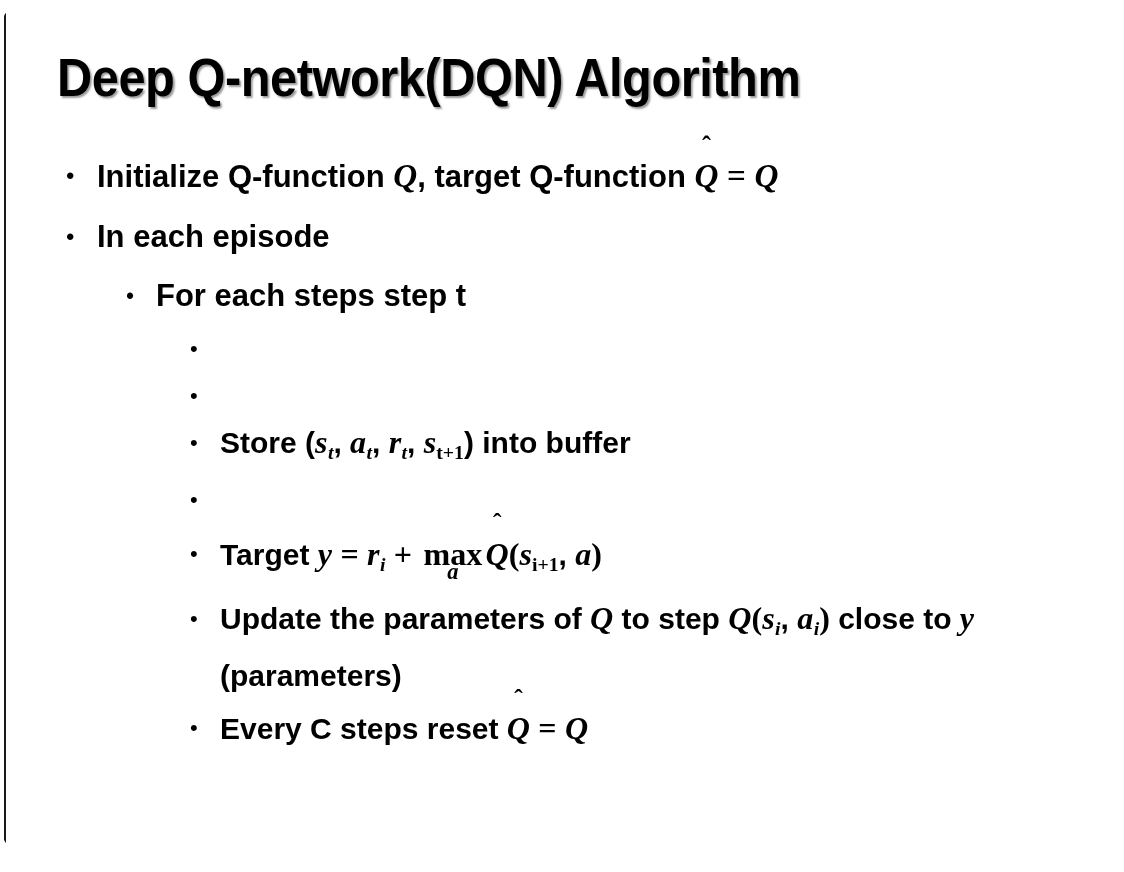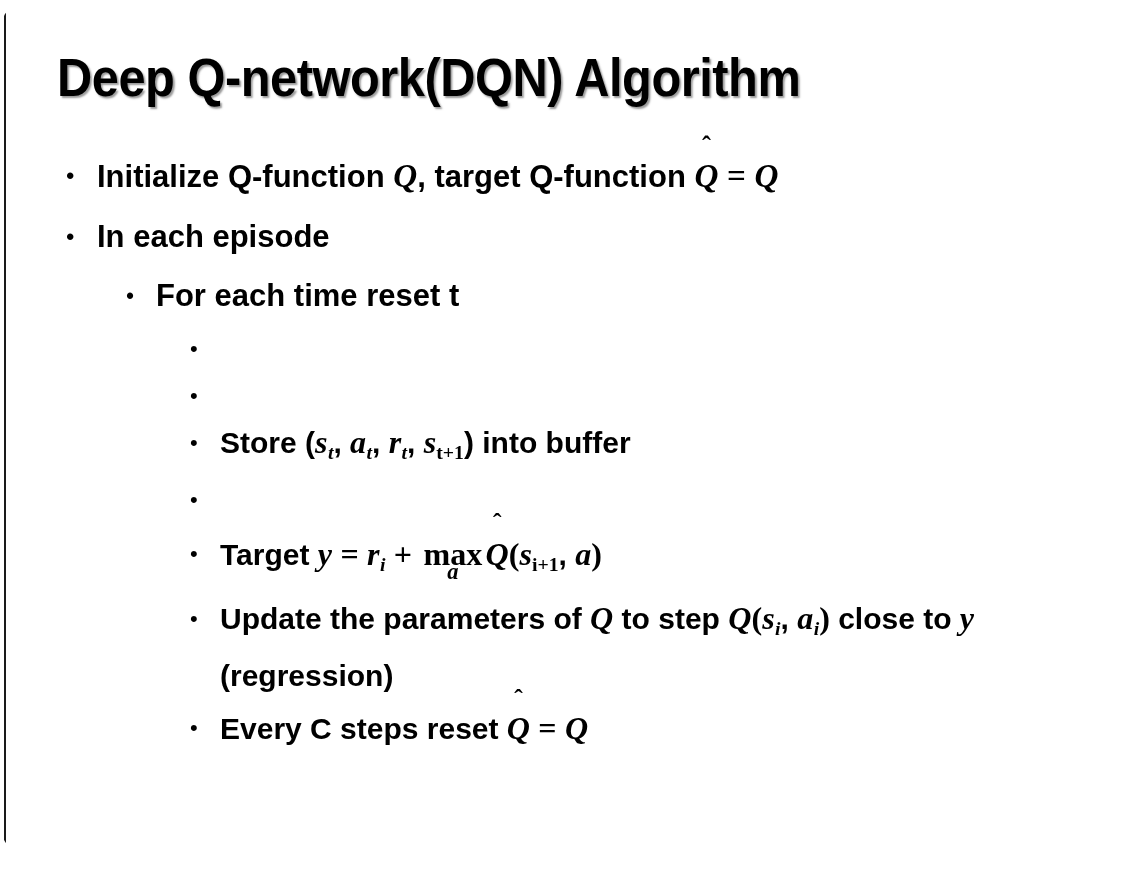--- a/index.html
+++ b/index.html
@@ -181,21 +181,21 @@
       <span class="bullet-text"><span>Initialize Q-function </span><span class="mi">Q</span><span>, target Q-function </span><span class="hat mi"><span class="hat-mark">̂</span><span>Q</span></span>&nbsp;<span class="mop">=</span>&nbsp;<span class="mi">Q</span></span>
     </div>
 
     <div class="bullet-row lvl1">
       <span class="bullet-dot">•</span>
       <span class="bullet-text">In each episode</span>
     </div>
 
     <div class="bullet-row lvl2">
       <span class="bullet-dot">•</span>
-      <span class="bullet-text">For each time reset t</span>
+      <span class="bullet-text">For each steps step t</span>
     </div>
 
     <div class="bullet-row lvl3">
       <span class="bullet-dot">•</span>
     </div>
 
     <div class="bullet-row lvl3">
       <span class="bullet-dot">•</span>
     </div>
 
@@ -208,21 +208,21 @@
       <span class="bullet-dot">•</span>
     </div>
 
     <div class="bullet-row lvl3" style="line-height:62px;">
       <span class="bullet-dot" style="line-height:62px;">•</span>
       <span class="bullet-text"><span>Target </span><span class="mi">y</span>&nbsp;<span class="mop">=</span>&nbsp;<span class="mi">r</span><span class="msub">i</span>&nbsp;<span class="mop">+</span>&nbsp;<span class="maxop"><span>max</span><span class="maxop-lim">a</span></span><span class="hat mi"><span class="hat-mark">̂</span><span>Q</span></span><span class="mop">(</span><span class="mi">s</span><span class="msub-up">i+1</span><span>, </span><span class="mi">a</span><span class="mop">)</span></span>
     </div>
 
     <div class="bullet-row lvl3">
       <span class="bullet-dot">•</span>
-      <span class="bullet-text"><span>Update the parameters of </span><span class="mi">Q</span><span> to step </span><span class="mi">Q</span><span class="mop">(</span><span class="mi">s</span><span class="msub">i</span><span>, </span><span class="mi">a</span><span class="msub">i</span><span class="mop">)</span><span> close to </span><span class="mi">y</span><span> (regression)</span></span>
+      <span class="bullet-text"><span>Update the parameters of </span><span class="mi">Q</span><span> to step </span><span class="mi">Q</span><span class="mop">(</span><span class="mi">s</span><span class="msub">i</span><span>, </span><span class="mi">a</span><span class="msub">i</span><span class="mop">)</span><span> close to </span><span class="mi">y</span><span> (parameters)</span></span>
     </div>
 
     <div class="bullet-row lvl3" style="line-height:58px;">
       <span class="bullet-dot" style="line-height:58px;">•</span>
       <span class="bullet-text"><span>Every C steps reset </span><span class="hat mi"><span class="hat-mark">̂</span><span>Q</span></span>&nbsp;<span class="mop">=</span>&nbsp;<span class="mi">Q</span></span>
     </div>
 
   </div>
 </div>
 

